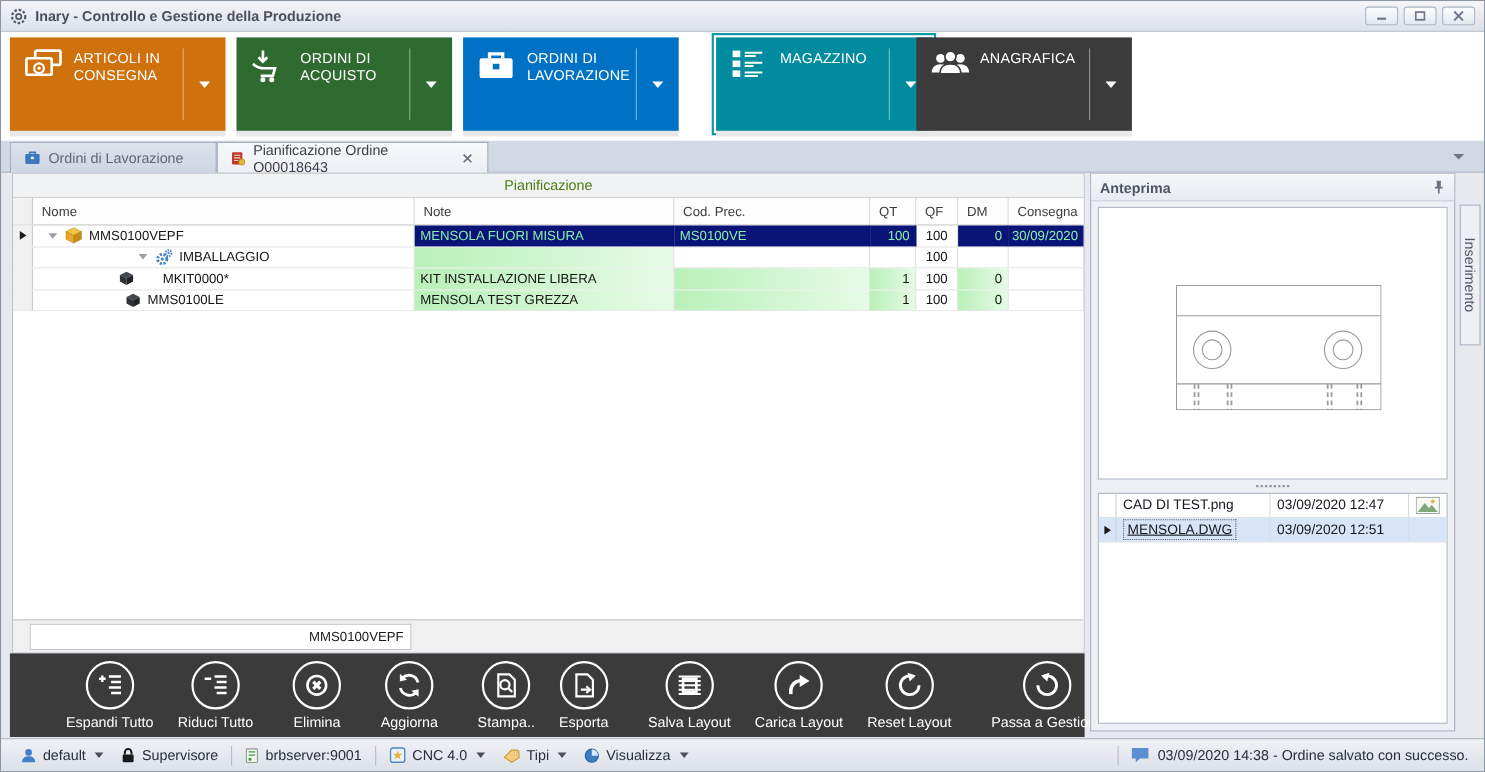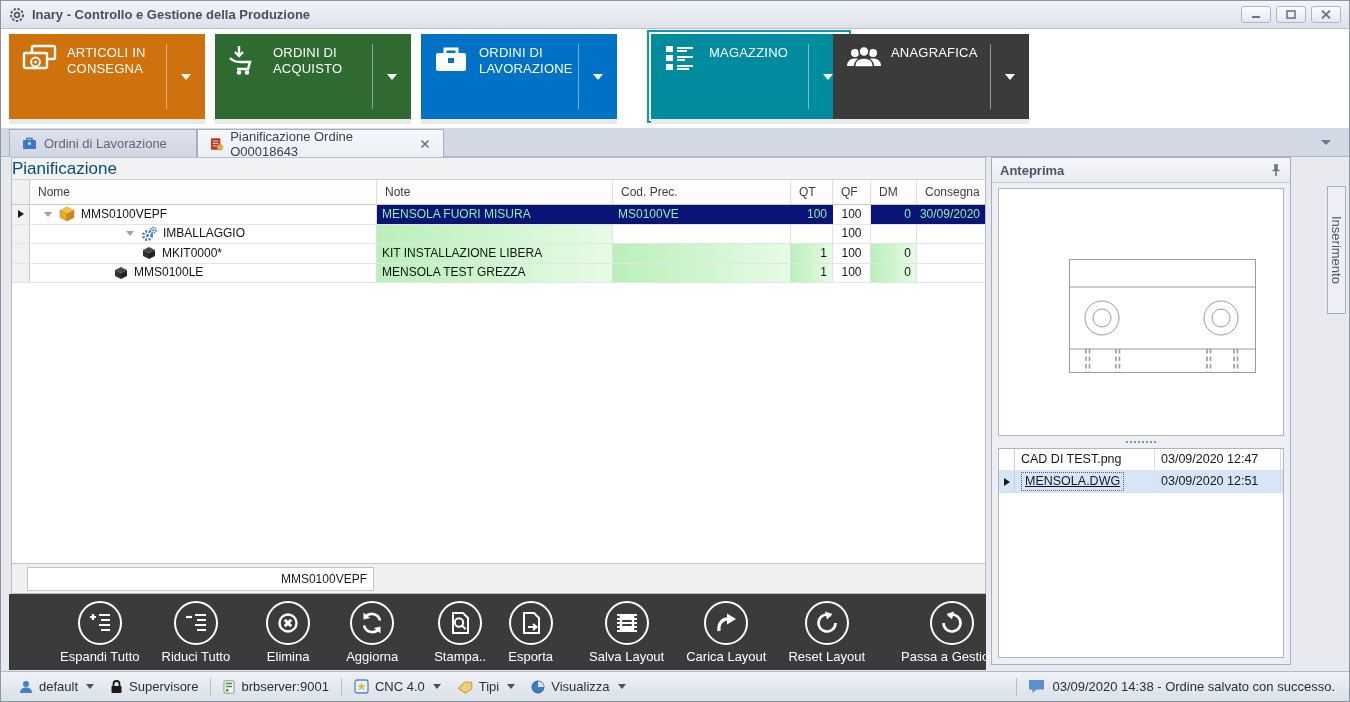--- a/index.html
+++ b/index.html
@@ -35,22 +35,22 @@
     border:1px solid #A7AFBF; border-bottom:none; font-size:13px; }
   .tab.inactive { left:8px; width:188px; background:linear-gradient(#DDE2EC,#CFD5E2); color:#5E6677; }
   .tab.active { left:196px; width:247px; background:linear-gradient(#F7F8FB,#EDEFF5); color:#3A3F4A; }
   .tab-close { margin-left:auto; width:12px; height:12px; display:flex; align-items:center; justify-content:center; }
   .tabbar-caret { position:absolute; right:18px; top:12px; width:0; height:0;
     border-left:5px solid transparent; border-right:5px solid transparent; border-top:5px solid #6E7687; }
 
   
   .gridpanel { position:absolute; left:10px; top:156px; width:975px; height:437px; background:#fff;
     border:1px solid #B6BCC8; display:flex; flex-direction:column; }
-  .grid-title { height:22px; background:#F1F2F4; border-bottom:1px solid #D2D2D2; text-align:left;
-    font-size:17px; color:#0c4a6e; line-height:22px; }
+  .grid-title { height:22px; background:#F1F2F4; border-bottom:1px solid #D2D2D2; text-align:center;
+    font-size:13px; color:#4d7c0f; line-height:22px; }
   .grid-cols { display:grid; grid-template-columns:18px 347px 236px 178px 42px 38px 46px 68px; }
   .grid-header { height:25px; background:#FDFDFD; border-bottom:1px solid #C9C9C9; }
   .grid-header .hcell { font-size:12px; color:#3C3C3C; line-height:24px; padding-left:8px;
     border-right:1px solid #DDDDDD; overflow:hidden; white-space:nowrap; }
   .grid-header .hcell.ind { border-right:1px solid #C9C9C9; background:#F0F0F0; }
   .grid-row { height:19.5px; border-bottom:1px solid #E4E4E4; }
   .gcell { font-size:12px; color:#141414; line-height:19px; padding:0 5px; border-right:1px solid #E0E0E0;
     overflow:hidden; white-space:nowrap; display:flex; align-items:center; }
   .gcell.ind { background:#F1F1F1; border-right:1px solid #C9C9C9; justify-content:center; padding:0; }
   .gcell.num { justify-content:flex-end; }
@@ -70,21 +70,21 @@
   
   .toolbar { position:absolute; left:8px; top:593px; width:977px; height:76px; background:#3B3B3B;
     display:flex; align-items:center; padding-left:40px; }
   .tb-item { display:flex; flex-direction:column; align-items:center; gap:4px; padding:0 11px; cursor:pointer; }
   .tb-circle { width:44px; height:44px; border:2.5px solid #fff; border-radius:50%;
     display:flex; align-items:center; justify-content:center; }
   .tb-label { color:#fff; font-size:13px; white-space:nowrap; }
   .tb-sep { width:1px; height:58px; background:rgba(255,255,255,.95); margin:0 7px; align-self:center; }
 
   
-  .preview { position:absolute; left:990px; top:156px; width:300px; height:508px;
+  .preview { position:absolute; left:990px; top:156px; width:332px; height:508px;
     border:1px solid #A7AFBF; background:#EDEFF4; display:flex; flex-direction:column; }
   .preview-header { height:25px; display:flex; align-items:center; padding:0 8px;
     background:linear-gradient(#F6F7FA,#E8EBF1); border-bottom:1px solid #C6CCD8; }
   .preview-title { font-size:13px; font-weight:bold; color:#4E5564; }
   .pin { margin-left:auto; }
   .preview-canvas { margin:5px 6px 0 6px; height:248px; background:#fff; border:1px solid #AEB4C2; position:relative; }
   .cad { position:absolute; left:70px; top:70px; }
   .splitter { height:12px; display:flex; align-items:center; justify-content:center; }
   .splitter-dots { width:30px; border-top:2px dotted #8A92A0; }
   .filelist { flex:1; margin:0 6px 6px 6px; background:#fff; border:1px solid #AEB4C2; }
@@ -293,21 +293,21 @@
       <div class="gcell grn"></div>
       <div class="gcell"></div>
       <div class="gcell num"></div>
       <div class="gcell ctr">100</div>
       <div class="gcell num"></div>
       <div class="gcell num" style="border-right:none"></div>
     </div>
 
     <div class="grid-cols grid-row">
       <div class="gcell ind"></div>
-      <div class="gcell" style="padding-left:112px;">
+      <div class="gcell" style="padding-left:78px;gap:20px;">
         <svg class="tree-icon" width="14" height="14" viewBox="0 0 14 14">
           <polygon points="7,1 13,4 7,7 1,4" fill="#45494F"></polygon>
           <polygon points="1,4 7,7 7,13 1,10" fill="#2E3136"></polygon>
           <polygon points="7,7 13,4 13,10 7,13" fill="#1F2226"></polygon>
         </svg>
         <span>MKIT0000*</span>
       </div>
       <div class="gcell grn">KIT INSTALLAZIONE LIBERA</div>
       <div class="gcell grn"></div>
       <div class="gcell grn num">1</div>

